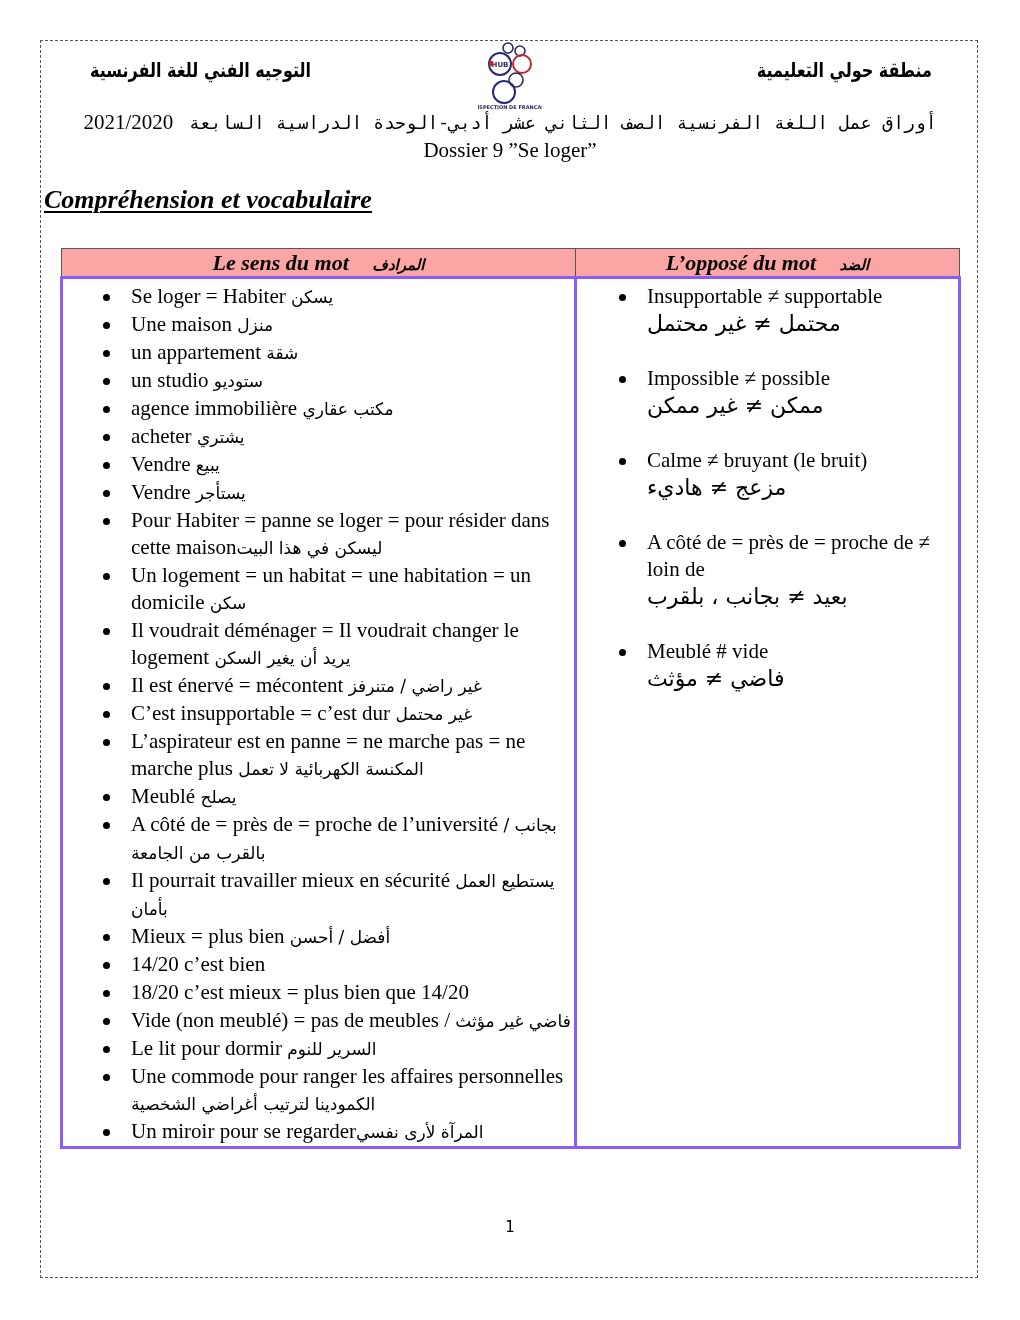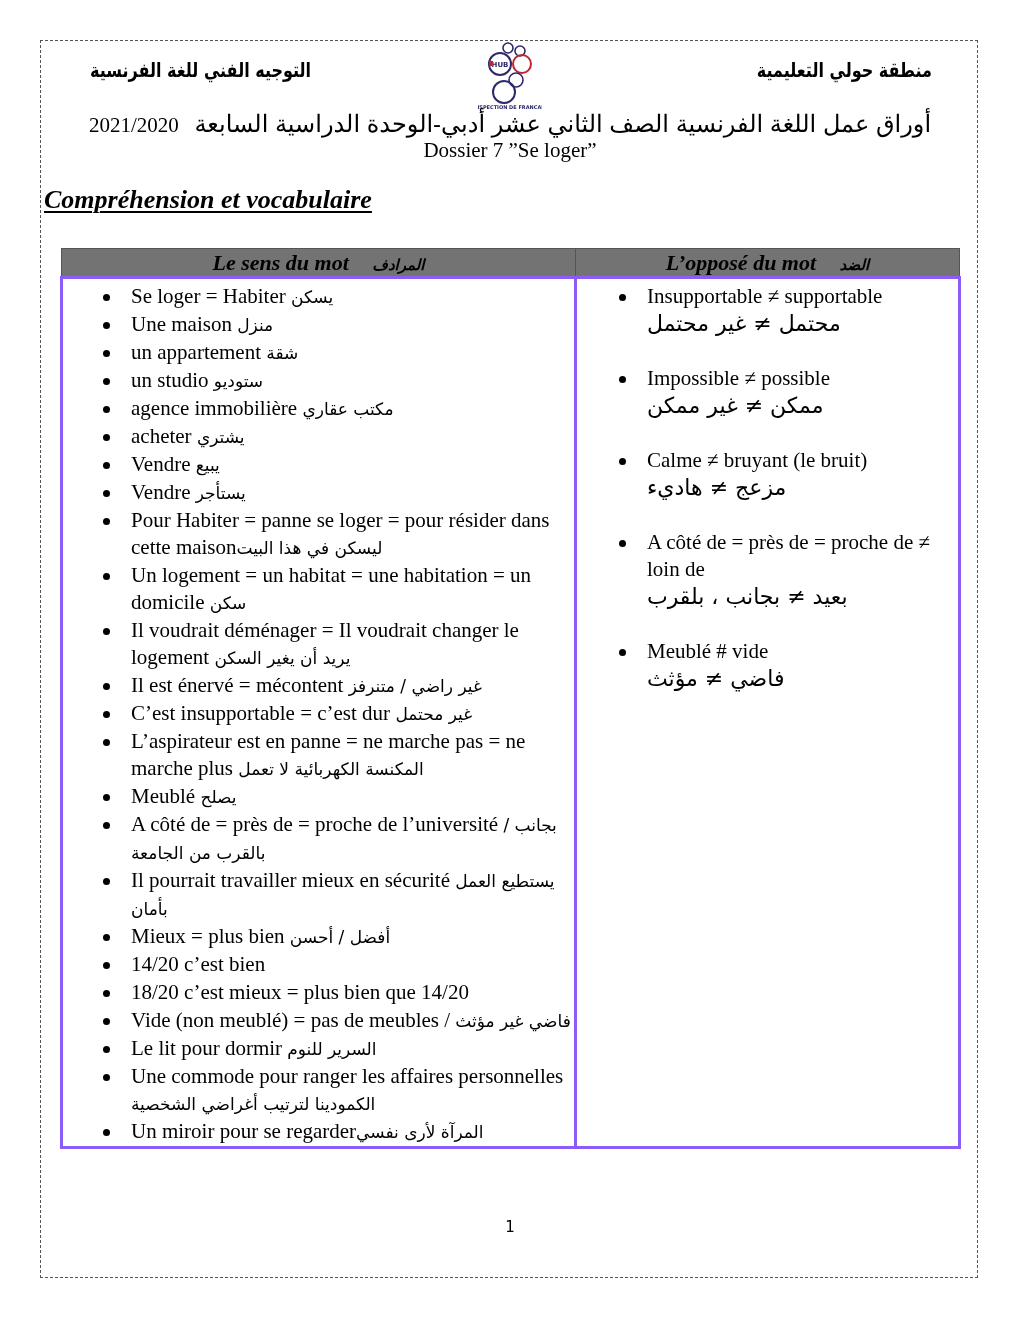--- a/index.html
+++ b/index.html
@@ -59,22 +59,22 @@
       width: 1020px;
       text-align: center;
       font-size: 21px;
     }
     .title-ar {
       top: 110px;
     }
     .title-ar .ar {
       direction: rtl;
       unicode-bidi: isolate;
-      font-family: Liberation Sans, sans-serif;
-      font-size: 24px;
+      font-family: Liberation Mono, monospace;
+      font-size: 18px;
     }
     .title-fr {
       top: 138px;
     }
     .section-title {
       position: absolute;
       left: 44px;
       top: 185px;
       font-size: 26px;
       font-weight: bold;
@@ -85,21 +85,21 @@
     }
     table.vocab {
       position: absolute;
       left: 60px;
       top: 248px;
       width: 901px;
       border-collapse: collapse;
       font-size: 21px;
     }
     table.vocab th {
-      background: #737373;
+      background: #fca5a5;
       border: 1px solid #555;
       height: 27px;
       padding: 0;
       font-weight: bold;
       font-style: italic;
       font-size: 22px;
       text-align: center;
     }
     table.vocab th .ar-h {
       font-family: "DejaVu Sans", sans-serif;
@@ -185,21 +185,21 @@
 </svg>
 
 <div class="hdr-left">التوجيه الفني للغة الفرنسية</div>
 
 <div class="title-line title-ar">
   <span>2021/2020</span>
   &nbsp;
   <span class="ar">أوراق عمل اللغة الفرنسية الصف الثاني عشر أدبي-الوحدة الدراسية السابعة</span>
 </div>
 
-<div class="title-line title-fr">Dossier 7 ”Se loger”</div>
+<div class="title-line title-fr">Dossier 9 ”Se loger”</div>
 
 <div class="section-title">Compréhension et vocabulaire</div>
 
 <table class="vocab">
   <thead>
     <tr>
       <th>
         <span>Le sens du mot</span>
         <span class="ar-h">المرادف</span>
       </th>

